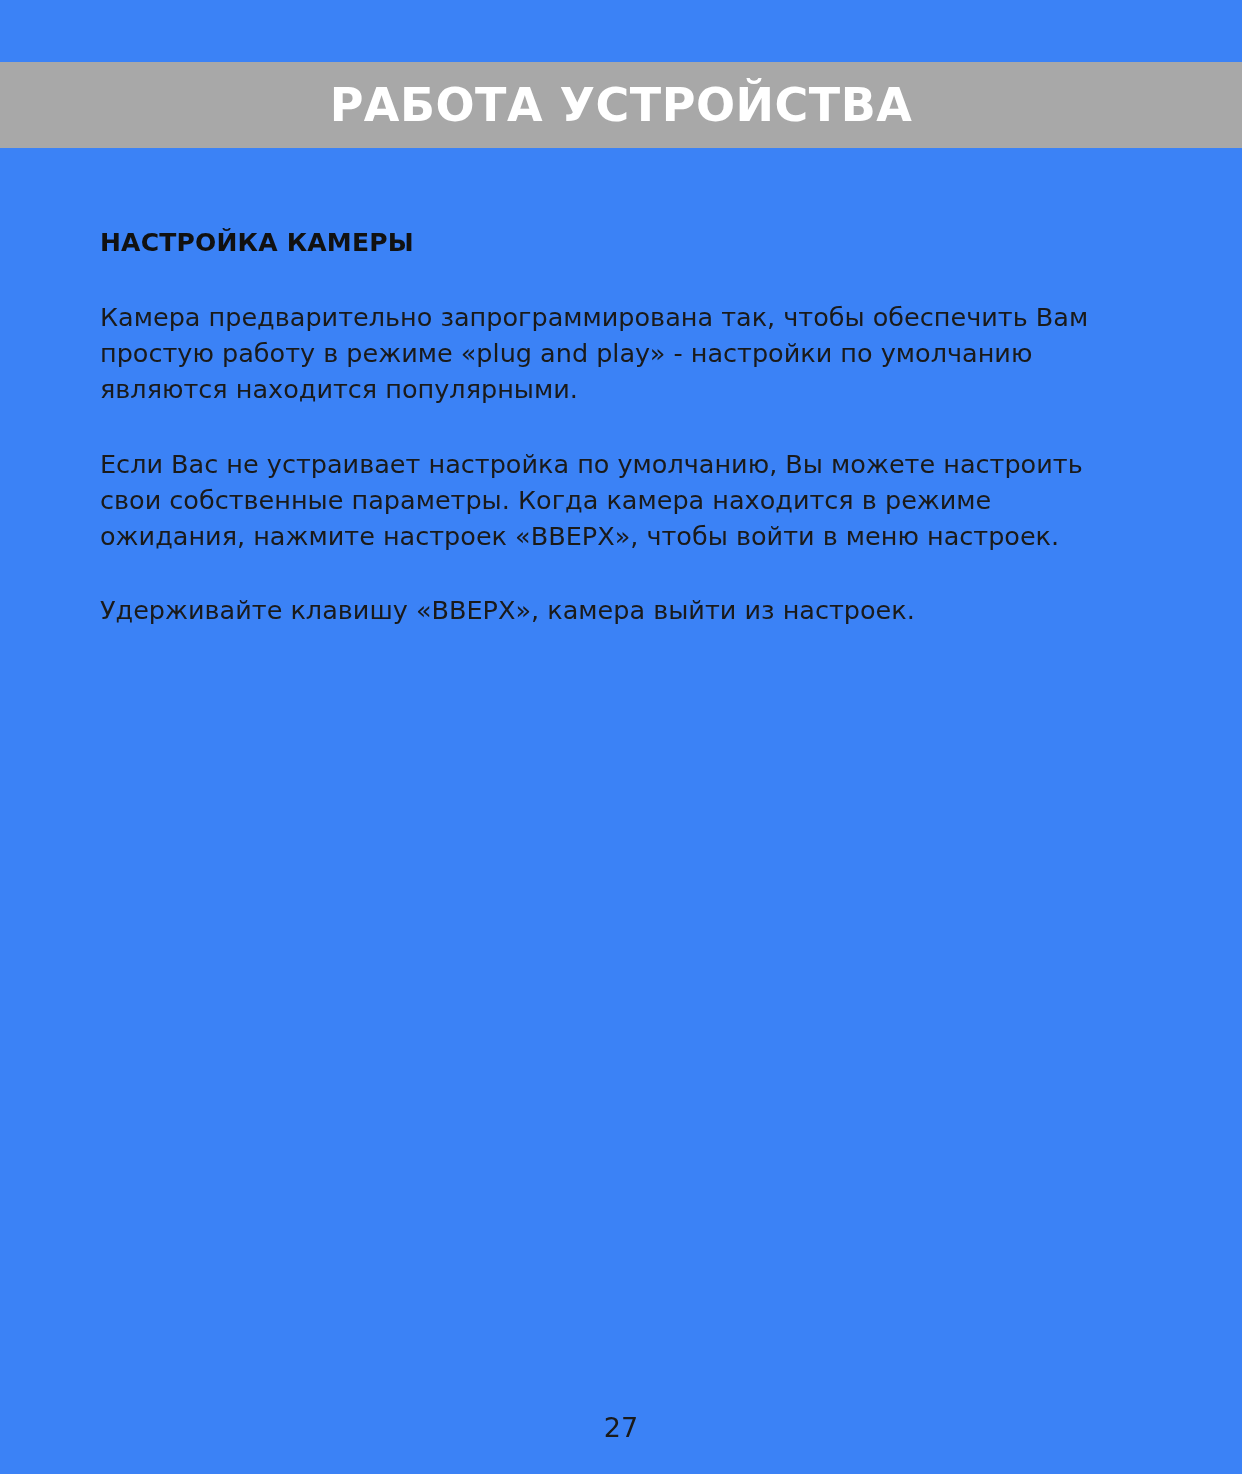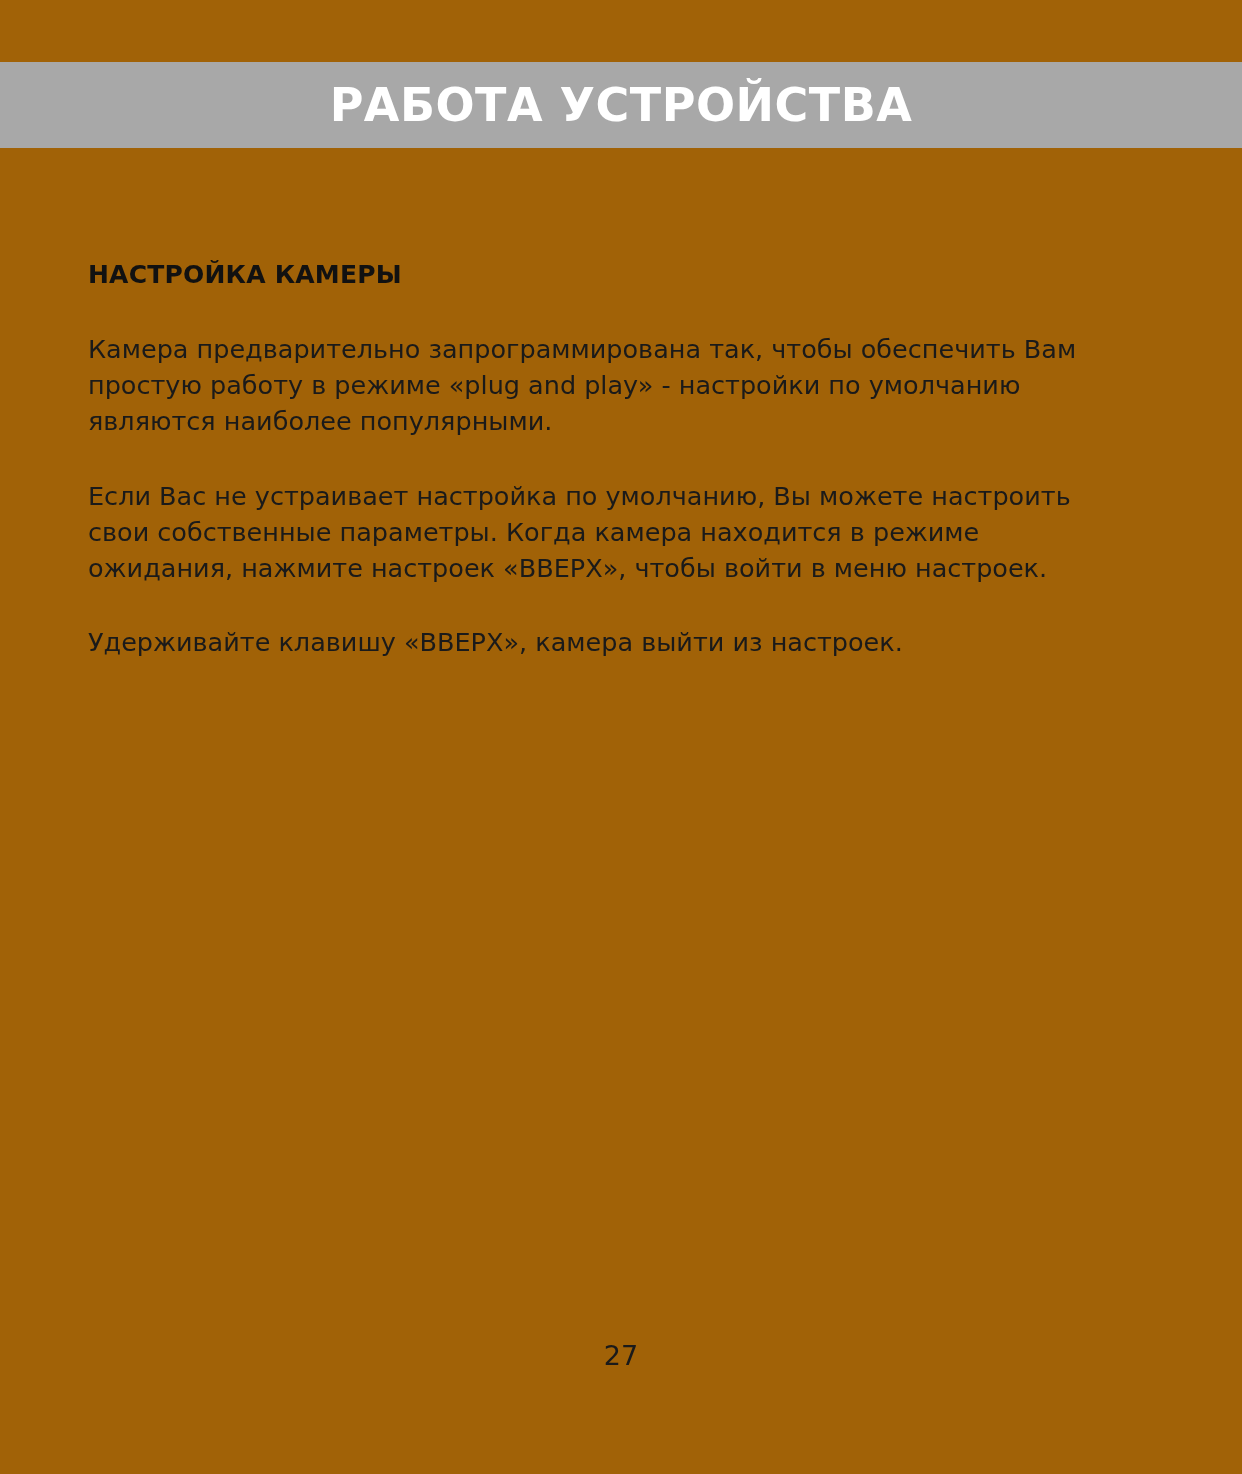--- a/index.html
+++ b/index.html
@@ -12,21 +12,21 @@
     height: 1474px;
     font-family: "DejaVu Sans", sans-serif;
     color: #1a1a1a;
     position: relative;
     overflow: hidden;
   }
   .page {
     width: 1242px;
     height: 1474px;
     position: relative;
-    background: #a16207;
+    background: #3b82f6;
   }
   .header-band {
     position: absolute;
     top: 62px;
     left: 0;
     width: 1242px;
     height: 86px;
     background: #a8a8a8;
     display: flex;
     align-items: center;
@@ -37,62 +37,61 @@
     font-size: 46px;
     font-weight: bold;
     letter-spacing: 0.5px;
     font-family: "DejaVu Sans", sans-serif;
     text-align: center;
     line-height: 1;
   }
   .content {
     position: absolute;
     top: 228px;
-    left: 88px;
+    left: 100px;
     width: 1010px;
-    margin-top: 32px;
   }
   .section-heading {
     font-size: 25px;
     font-weight: bold;
     color: #111111;
     margin: 0 0 42px 0;
     letter-spacing: 0.2px;
   }
   .para {
     font-size: 25.5px;
     line-height: 1.42;
     color: #1a1a1a;
     margin: 0 0 38px 0;
     max-width: 1000px;
   }
   .para:last-child {
     margin-bottom: 0;
   }
   .page-number {
     position: absolute;
-    top: 1340px;
+    top: 1412px;
     left: 0;
     width: 1242px;
     text-align: center;
     font-size: 27px;
     color: #1a1a1a;
   }
 </style>
 </head>
 <body>
 
 <div class="page">
 
   <div class="header-band">
     <div class="header-title">РАБОТА УСТРОЙСТВА</div>
   </div>
 
   <div class="content">
     <h2 class="section-heading">НАСТРОЙКА КАМЕРЫ</h2>
-    <p class="para">Камера предварительно запрограммирована так, чтобы обеспечить Вам простую работу в режиме «plug and play» - настройки по умолчанию являются наиболее популярными.</p>
+    <p class="para">Камера предварительно запрограммирована так, чтобы обеспечить Вам простую работу в режиме «plug and play» - настройки по умолчанию являются находится популярными.</p>
     <p class="para">Если Вас не устраивает настройка по умолчанию, Вы можете настроить свои собственные параметры. Когда камера находится в режиме ожидания, нажмите настроек «ВВЕРХ», чтобы войти в меню настроек.</p>
     <p class="para">Удерживайте клавишу «ВВЕРХ», камера выйти из настроек.</p>
   </div>
 
   <div class="page-number">27</div>
 
 </div>
 
 </body></html>

